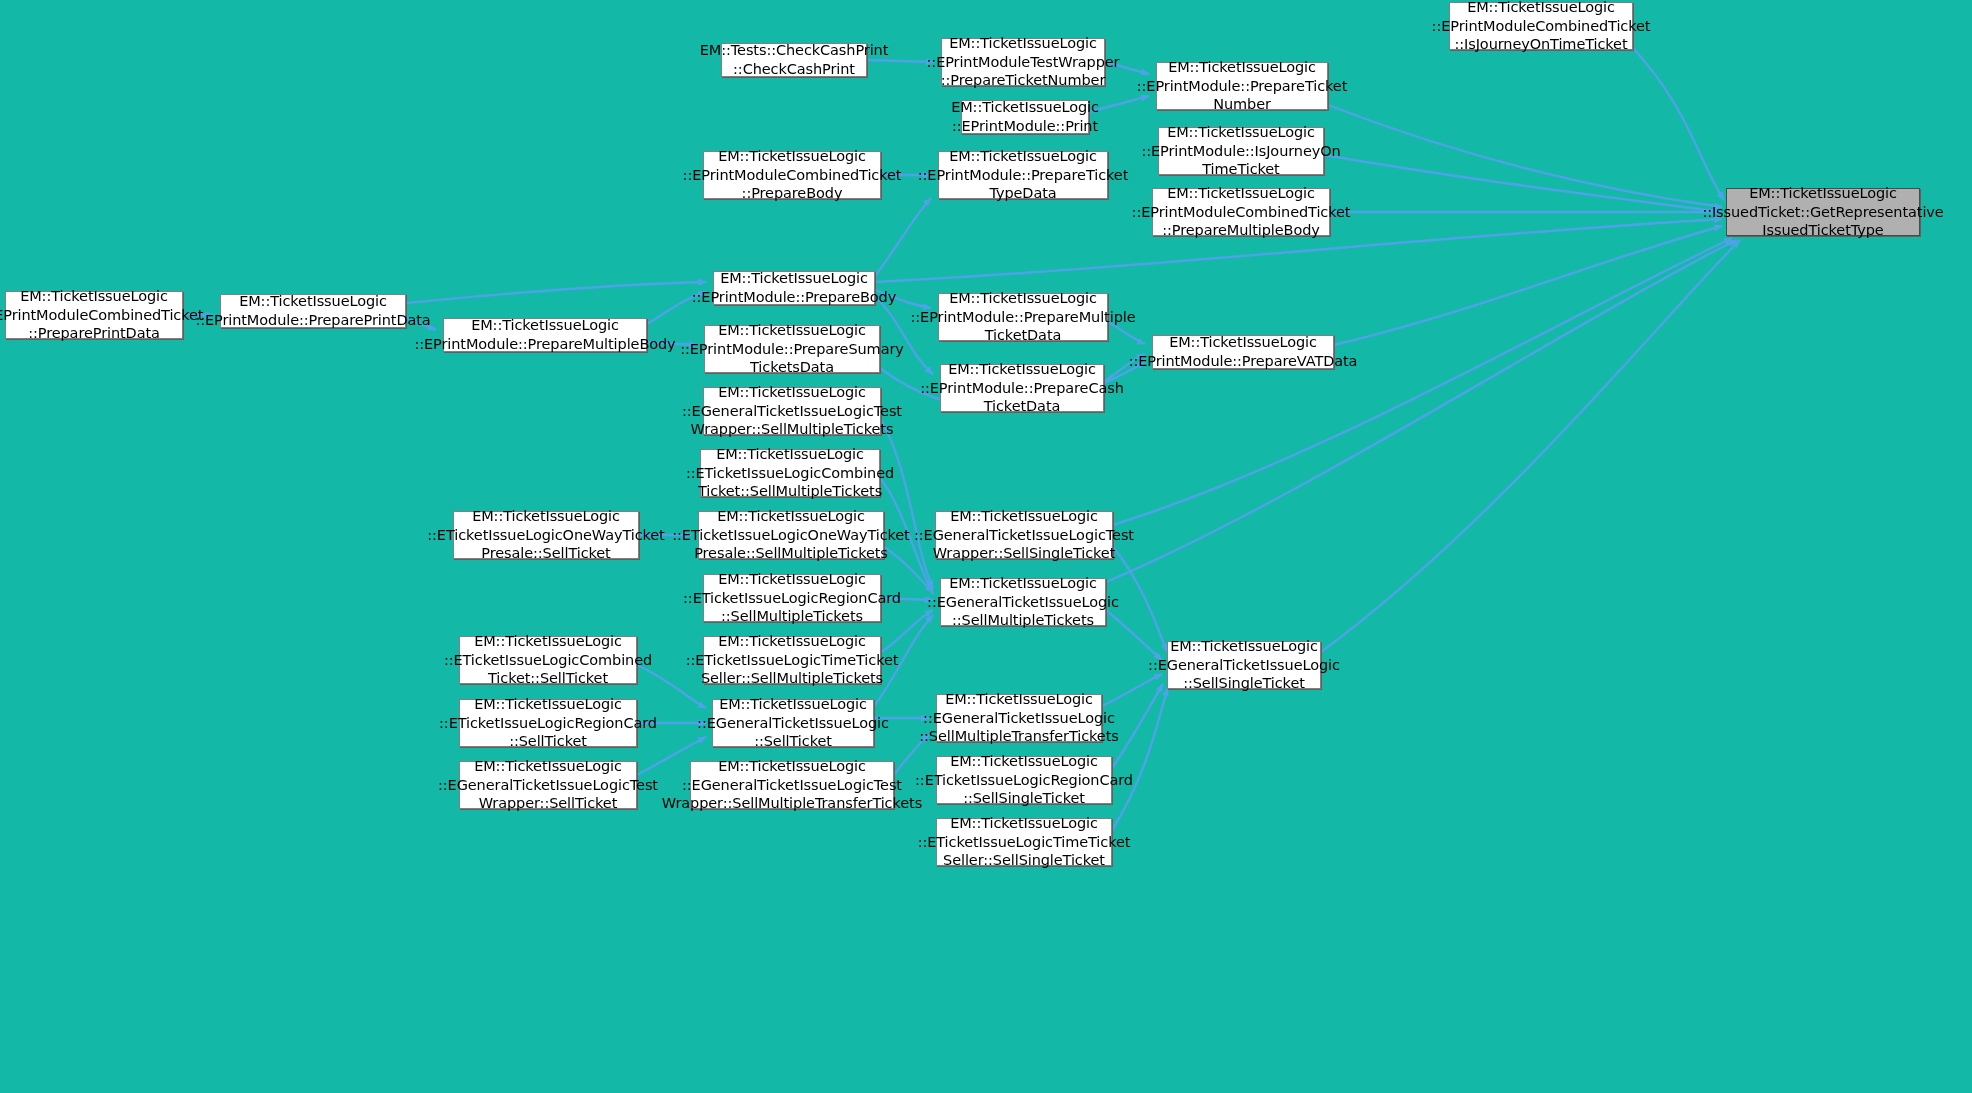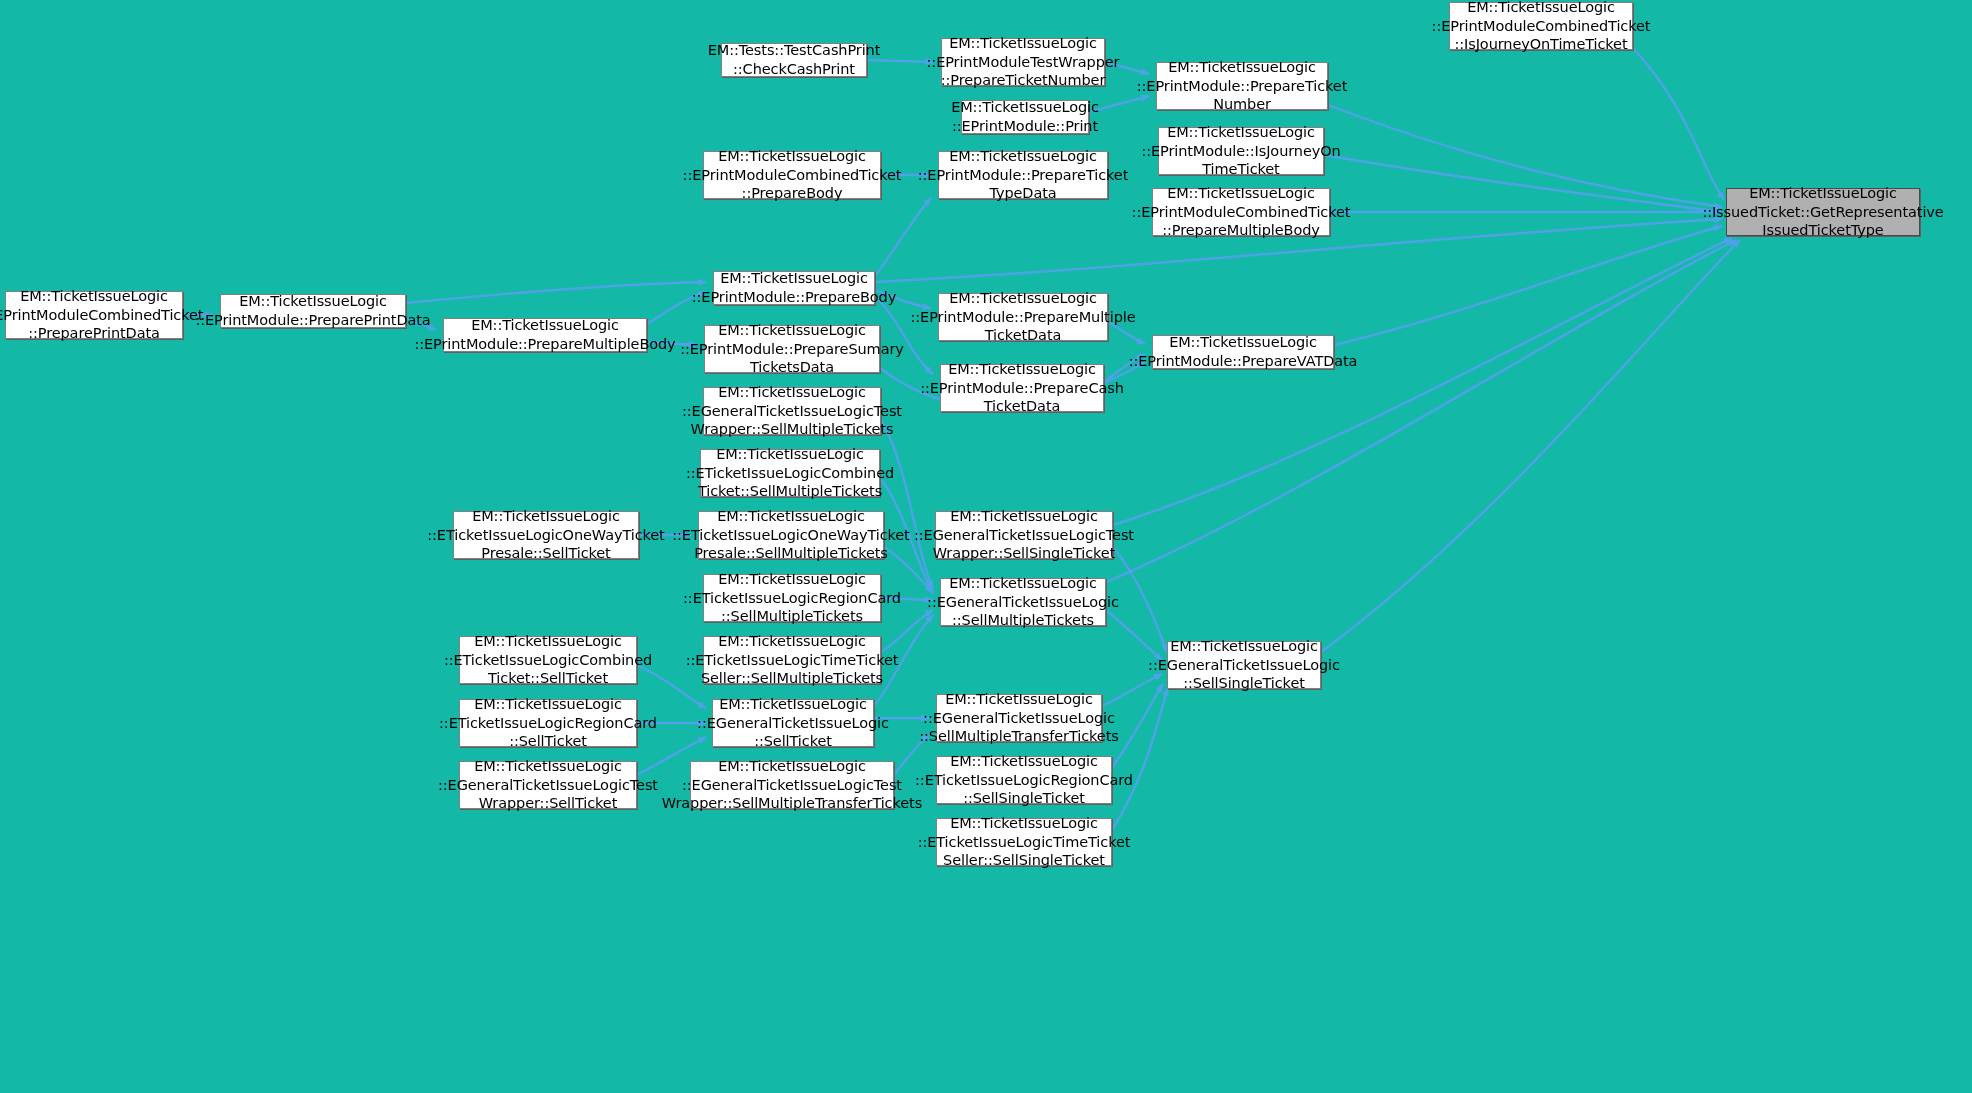--- a/index.html
+++ b/index.html
@@ -88,21 +88,21 @@
         <path d="M1106,582 C1300,500 1560,330 1736,240" fill="none" stroke="#4ea3e8" stroke-width="2.4" marker-end="url(#arrow)"></path>
       </g>
   </svg>
   <div id="node-layer">
       <div class="node" id="n0" style="left: 1449px; top: 2px; width: 184px; height: 48px;">
         <span>EM::TicketIssueLogic
 ::EPrintModuleCombinedTicket
 ::IsJourneyOnTimeTicket</span>
       </div>
       <div class="node" id="n1" style="left: 721px; top: 43px; width: 146px; height: 34px;">
-        <span>EM::Tests::TestCashPrint
+        <span>EM::Tests::CheckCashPrint
 ::CheckCashPrint</span>
       </div>
       <div class="node" id="n2" style="left: 941px; top: 38px; width: 164px; height: 48px;">
         <span>EM::TicketIssueLogic
 ::EPrintModuleTestWrapper
 ::PrepareTicketNumber</span>
       </div>
       <div class="node" id="n3" style="left: 1156px; top: 62px; width: 172px; height: 48px;">
         <span>EM::TicketIssueLogic
 ::EPrintModule::PrepareTicket

